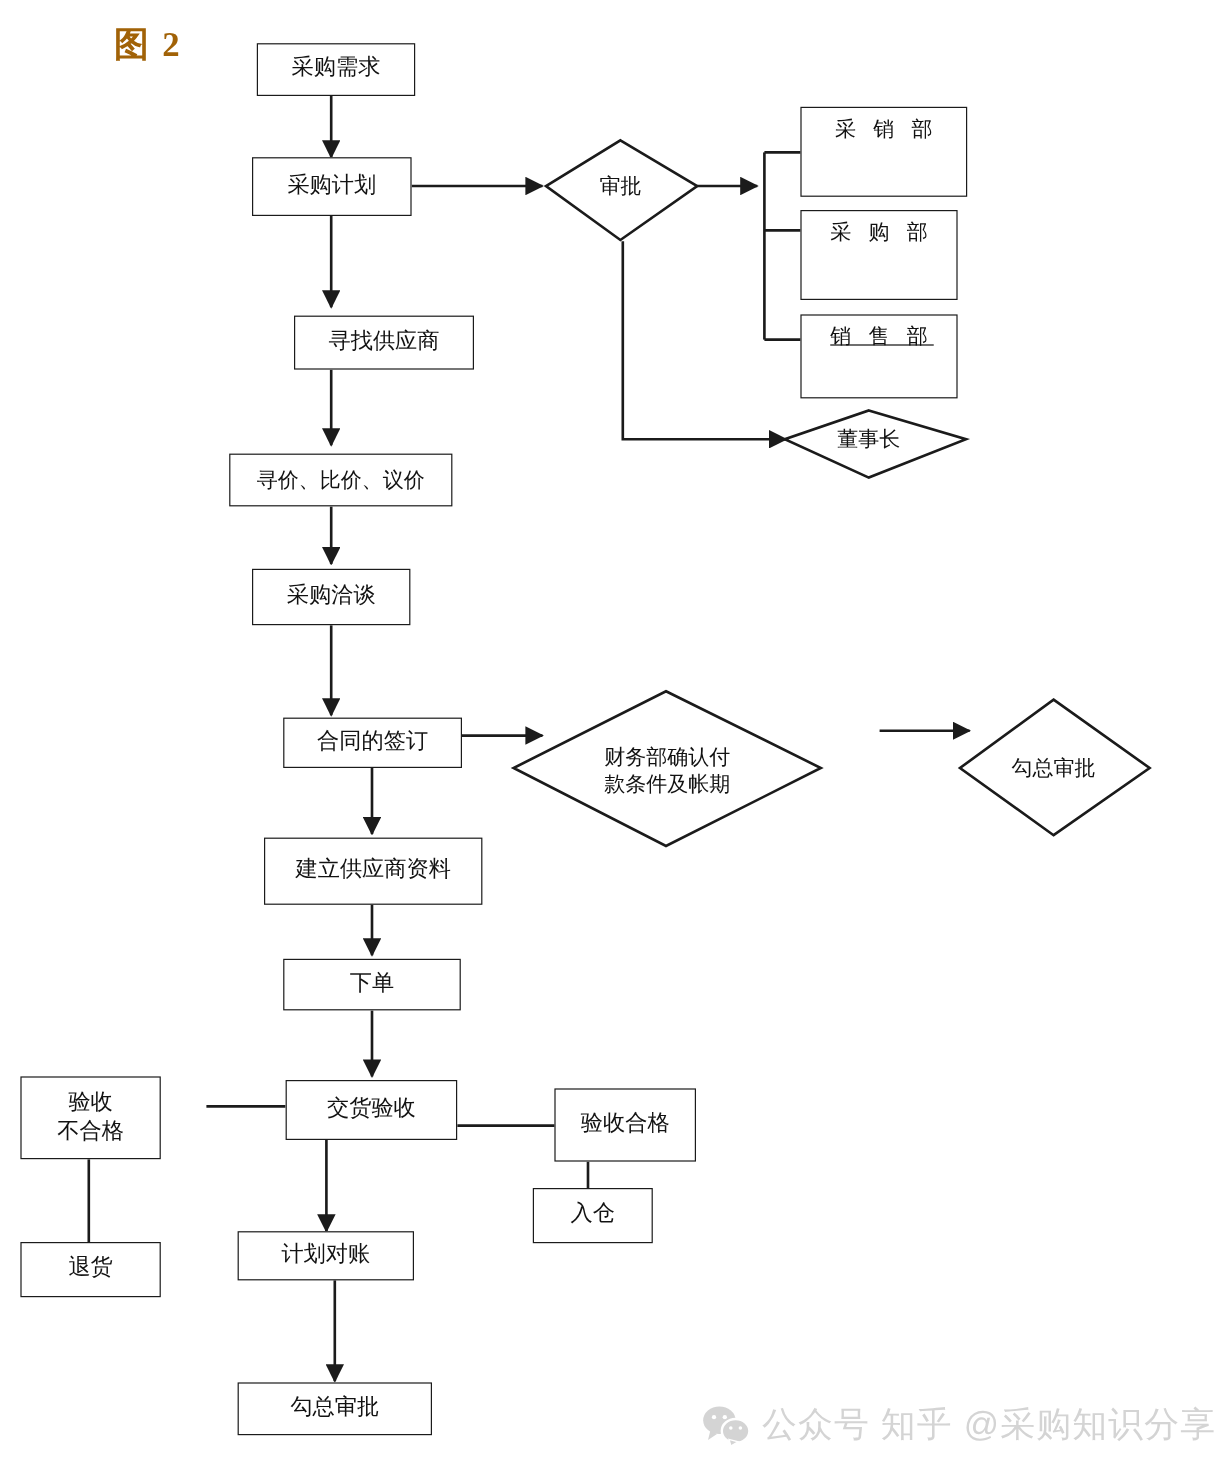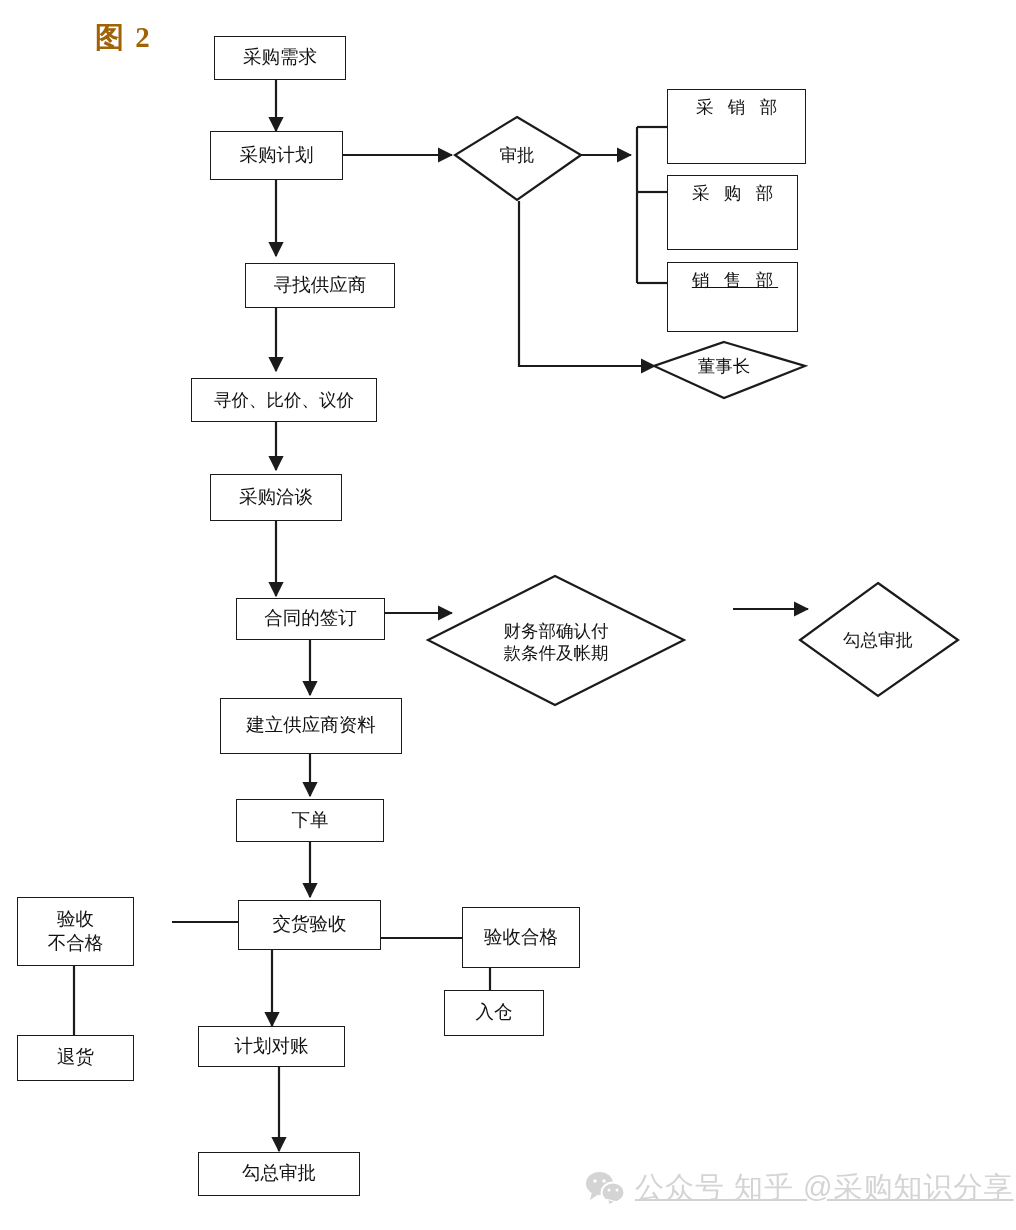--- a/index.html
+++ b/index.html
@@ -31,21 +31,21 @@
     position:absolute;left:95px;top:18px;
     font-size:29px;font-weight:bold;letter-spacing:2px;
     font-family:"Liberation Serif","DejaVu Serif",serif;
     color:#a16207;z-index:4;
   }
   #watermark{
     position:absolute;left:585px;top:1168px;
     display:flex;align-items:center;gap:10px;
     color:#d2d2d2;font-size:29px;letter-spacing:1px;
     font-family:"Liberation Sans","DejaVu Sans",sans-serif;
-    z-index:5;white-space:nowrap;text-decoration:underline;
+    z-index:5;white-space:nowrap;
   }
   #watermark .wm-text{color:#d4d4d4;}
   .wechat-ico{display:block;}
 </style>
 </head>
 <body>
 
 <svg id="canvas" viewBox="0 0 1016 1230" xmlns="http://www.w3.org/2000/svg" aria-hidden="true">
   <defs>
     <marker id="ah" viewBox="0 0 10 10" refX="9.2" refY="5" markerWidth="7" markerHeight="7" orient="auto-start-reverse">

